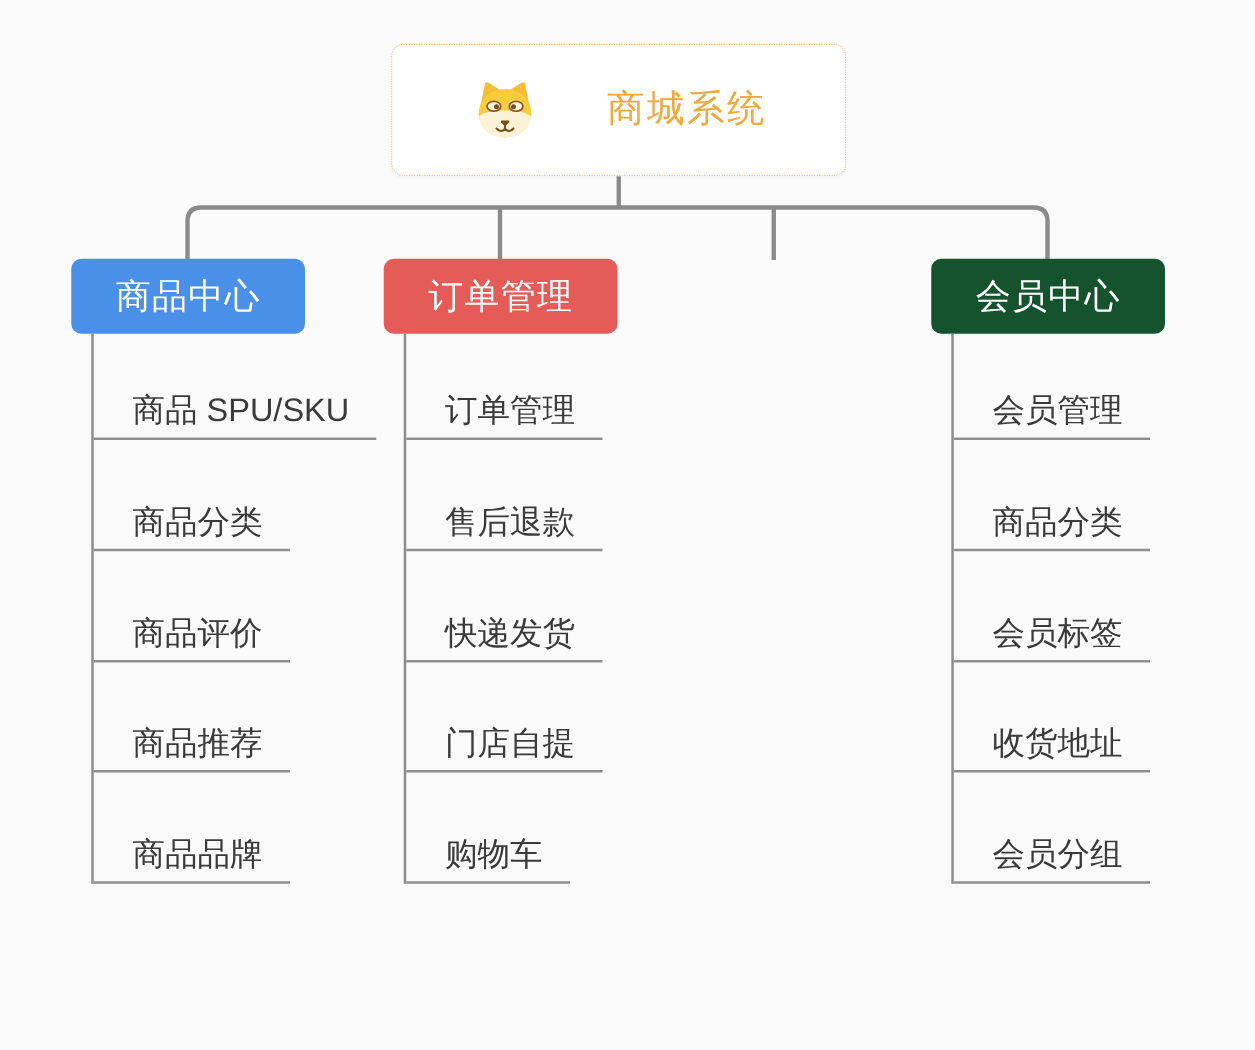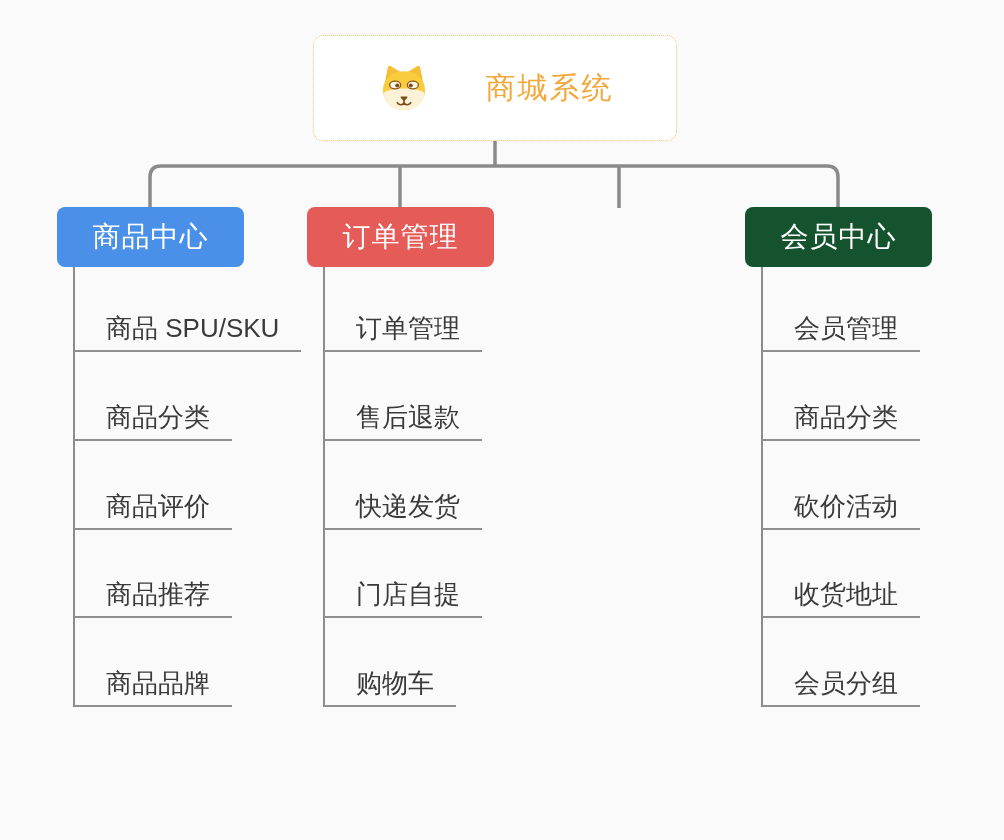--- a/index.html
+++ b/index.html
@@ -140,18 +140,18 @@
         <div class="sub-item">快递发货</div>
         <div class="sub-item">门店自提</div>
         <div class="sub-item">购物车</div>
       </div>
   </div>
     <div class="branch" style="left: 745px;">
     <div class="branch-header" style="background: #14532d;">会员中心</div>
     <div class="branch-children">
         <div class="sub-item first">会员管理</div>
         <div class="sub-item">商品分类</div>
-        <div class="sub-item">砍价活动</div>
+        <div class="sub-item">会员标签</div>
         <div class="sub-item">收货地址</div>
         <div class="sub-item">会员分组</div>
       </div>
   </div>
   </div>
 
 </body></html>

